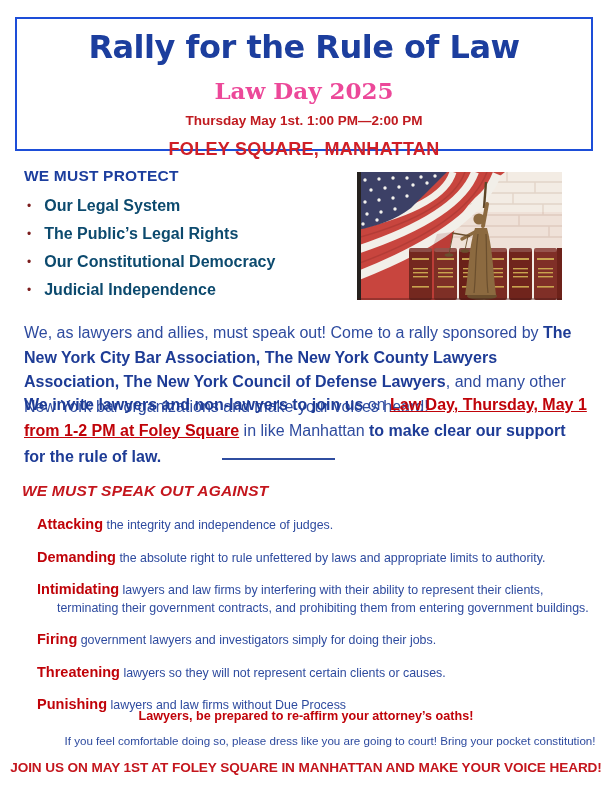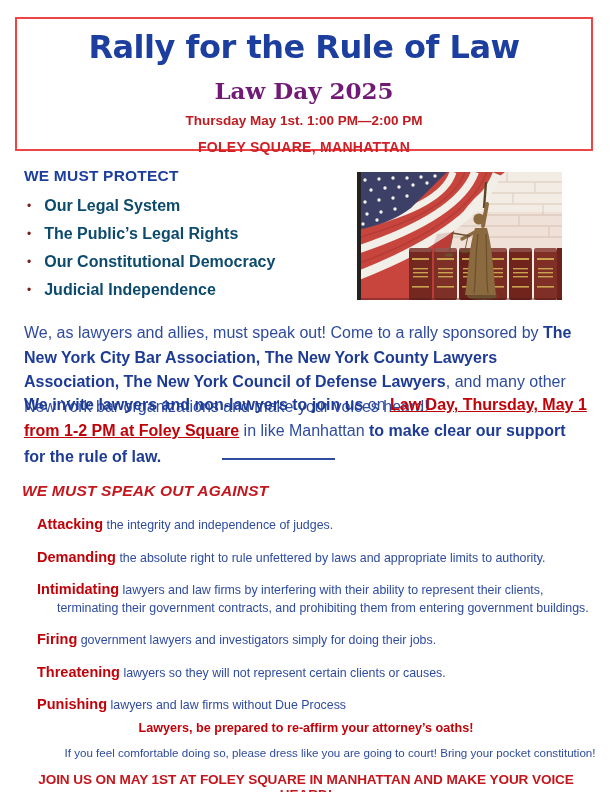--- a/index.html
+++ b/index.html
@@ -6,50 +6,50 @@
   .page{
     position:relative;
     width:612px;height:792px;
     background:#ffffff;
     font-family:"Liberation Sans", sans-serif;
     overflow:hidden;
   }
   
   .header-box{
     position:absolute;left:15px;top:17px;width:578px;height:134px;
-    border:2px solid #ef4444;
+    border:2px solid #1d4ed8;
     box-sizing:border-box;
     text-align:center;
   }
   .header-title{
     margin-top:9px;
     font-family:"DejaVu Sans", sans-serif;
     font-weight:800;
     font-size:32px;
     letter-spacing:-0.5px;
     color:#1c3e9e;
   }
   .header-subtitle{
     margin-top:11px;
     font-family:"DejaVu Serif", serif;
     font-weight:bold;
     font-size:23px;
-    color:#701a75;
+    color:#ec4899;
   }
   .header-datetime{
     margin-top:9px;
     font-weight:bold;
     font-size:13.5px;
     color:#c01b20;
     text-align:center;
   }
   .header-location{
     margin-top:11px;
     font-weight:bold;
-    font-size:14px;
+    font-size:18px;
     letter-spacing:0.3px;
     color:#d01f26;
   }
   
   .protect-heading{
     position:absolute;left:24px;top:167px;
     font-weight:bold;font-size:15.5px;letter-spacing:0.2px;
     color:#1c3e9e;
   }
   .protect-list{
@@ -93,21 +93,21 @@
   }
   .against-item{
     font-size:12.4px;line-height:17.5px;color:#2e4b9f;
     padding-left:20px;text-indent:-20px;
     margin-bottom:14px;
   }
   .against-lead{
     font-weight:bold;font-size:14.5px;color:#c00309;
   }
   
-  .footer-line{position:absolute;left:0;right:0;text-align:center;margin:12px;}
+  .footer-line{position:absolute;left:0;right:0;text-align:center;margin:0;}
   .footer-1{top:709px;font-weight:bold;font-size:12.6px;color:#c00309;}
   .footer-2{top:734px;font-size:11.6px;color:#2e4b9f;padding-left:48px;}
   .footer-3{top:760px;font-weight:bold;font-size:13.6px;letter-spacing:-0.1px;color:#c4161d;}
 </style>
 </head>
 <body>
 
 <div class="page">
 
   <div class="header-box">

